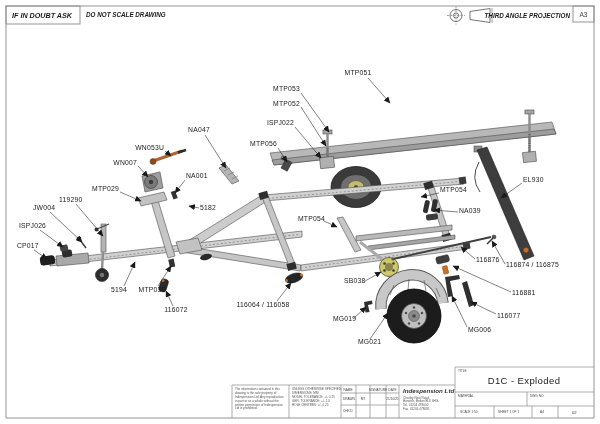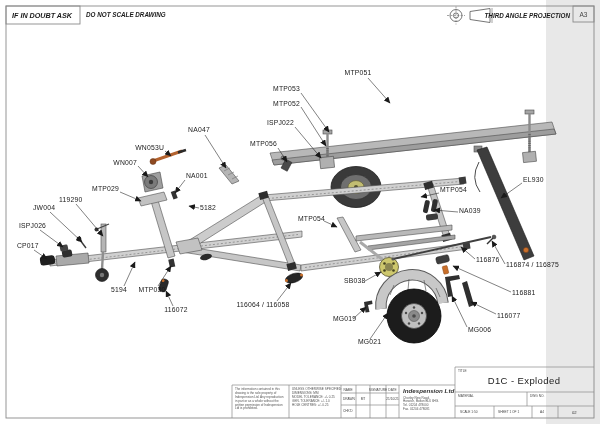--- a/index.html
+++ b/index.html
@@ -1,16 +1,16 @@
 <!DOCTYPE html>
 <html><head>
 <meta charset="utf-8">
 <style>
   html,body{margin:0;padding:0;background:#e8e8e8;}
-  #sheet{width:546px;height:424px;background:#ffffff;position:relative;font-family:"Liberation Sans",sans-serif;}
+  #sheet{width:600px;height:424px;background:#ffffff;position:relative;font-family:"Liberation Sans",sans-serif;}
   svg{display:block;}
   svg text{font-family:"Liberation Sans",sans-serif;fill:#1a1a1a;}
   .plabel{font-size:6.8px;letter-spacing:0.2px;}
   .hdr{font-size:6.3px;font-weight:bold;font-style:italic;}
   .hdr-big{font-size:7.2px;font-weight:bold;font-style:italic;}
   .tiny{font-size:3.1px;fill:#555;}
   .tb-label{font-size:3.2px;fill:#444;}
   .tb-mid{font-size:4.2px;fill:#333;}
   .title-main{font-size:9.5px;fill:#222;letter-spacing:0.4px;}
   .company{font-size:6.2px;font-weight:bold;font-style:italic;fill:#333;}

